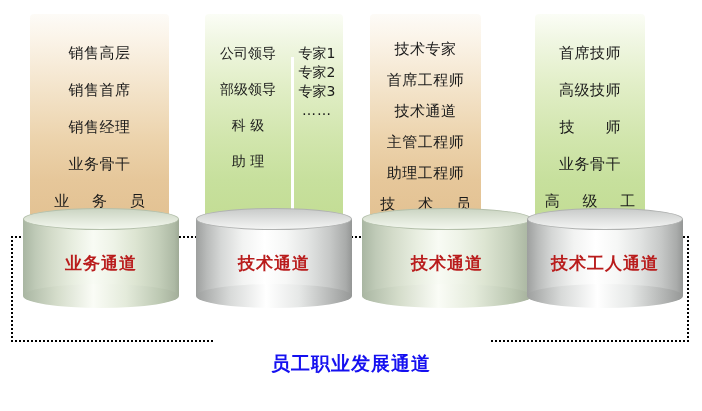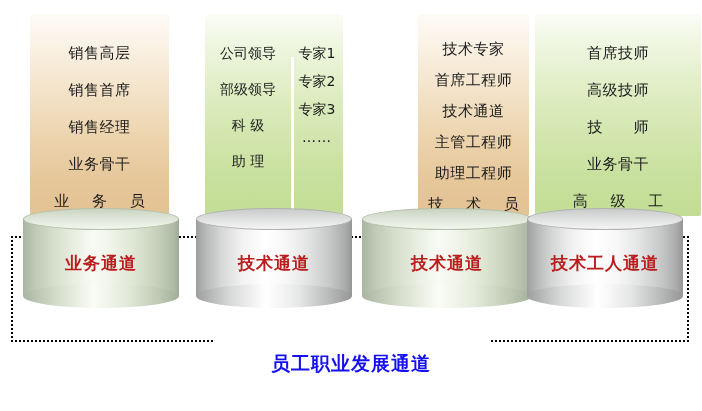--- a/index.html
+++ b/index.html
@@ -201,45 +201,45 @@
     <div class="split">
       <div class="split-left">
         <div class="rows" style="top:32px; gap:22px;">
           <div class="row small">公司领导</div>
           <div class="row small">部级领导</div>
           <div class="row small">科    级</div>
           <div class="row small">助    理</div>
         </div>
       </div>
       <div class="split-right">
-        <div class="rows" style="top:32px; gap:14px;">
+        <div class="rows" style="top:32px; gap:5px;">
           <div class="row small">专家1</div>
           <div class="row small">专家2</div>
           <div class="row small">专家3</div>
           <div class="row dots">……</div>
         </div>
       </div>
       <div class="split-divider"></div>
     </div>
   </div>
 
-  <div class="pillar tan" style="left:370px; top:14px; width:111px; height:202px;margin-left:48px;">
+  <div class="pillar tan" style="left:370px; top:14px; width:111px; height:202px;">
     <div class="pillar-inner">
       <div class="rows" style="top:28px; gap:16px;">
         <div class="row">技术专家</div>
         <div class="row">首席工程师</div>
         <div class="row">技术通道</div>
         <div class="row">主管工程师</div>
         <div class="row">助理工程师</div>
         <div class="row sp1">技 术 员</div>
       </div>
     </div>
   </div>
 
-  <div class="pillar green" style="left:535px; top:14px; width:166px; height:202px;">
+  <div class="pillar green" style="left:535px; top:14px; width:110px; height:202px;">
     <div class="pillar-inner">
       <div class="rows" style="top:32px; gap:22px;">
         <div class="row">首席技师</div>
         <div class="row">高级技师</div>
         <div class="row sp2">技    师</div>
         <div class="row">业务骨干</div>
         <div class="row sp1">高 级 工</div>
       </div>
     </div>
   </div>

